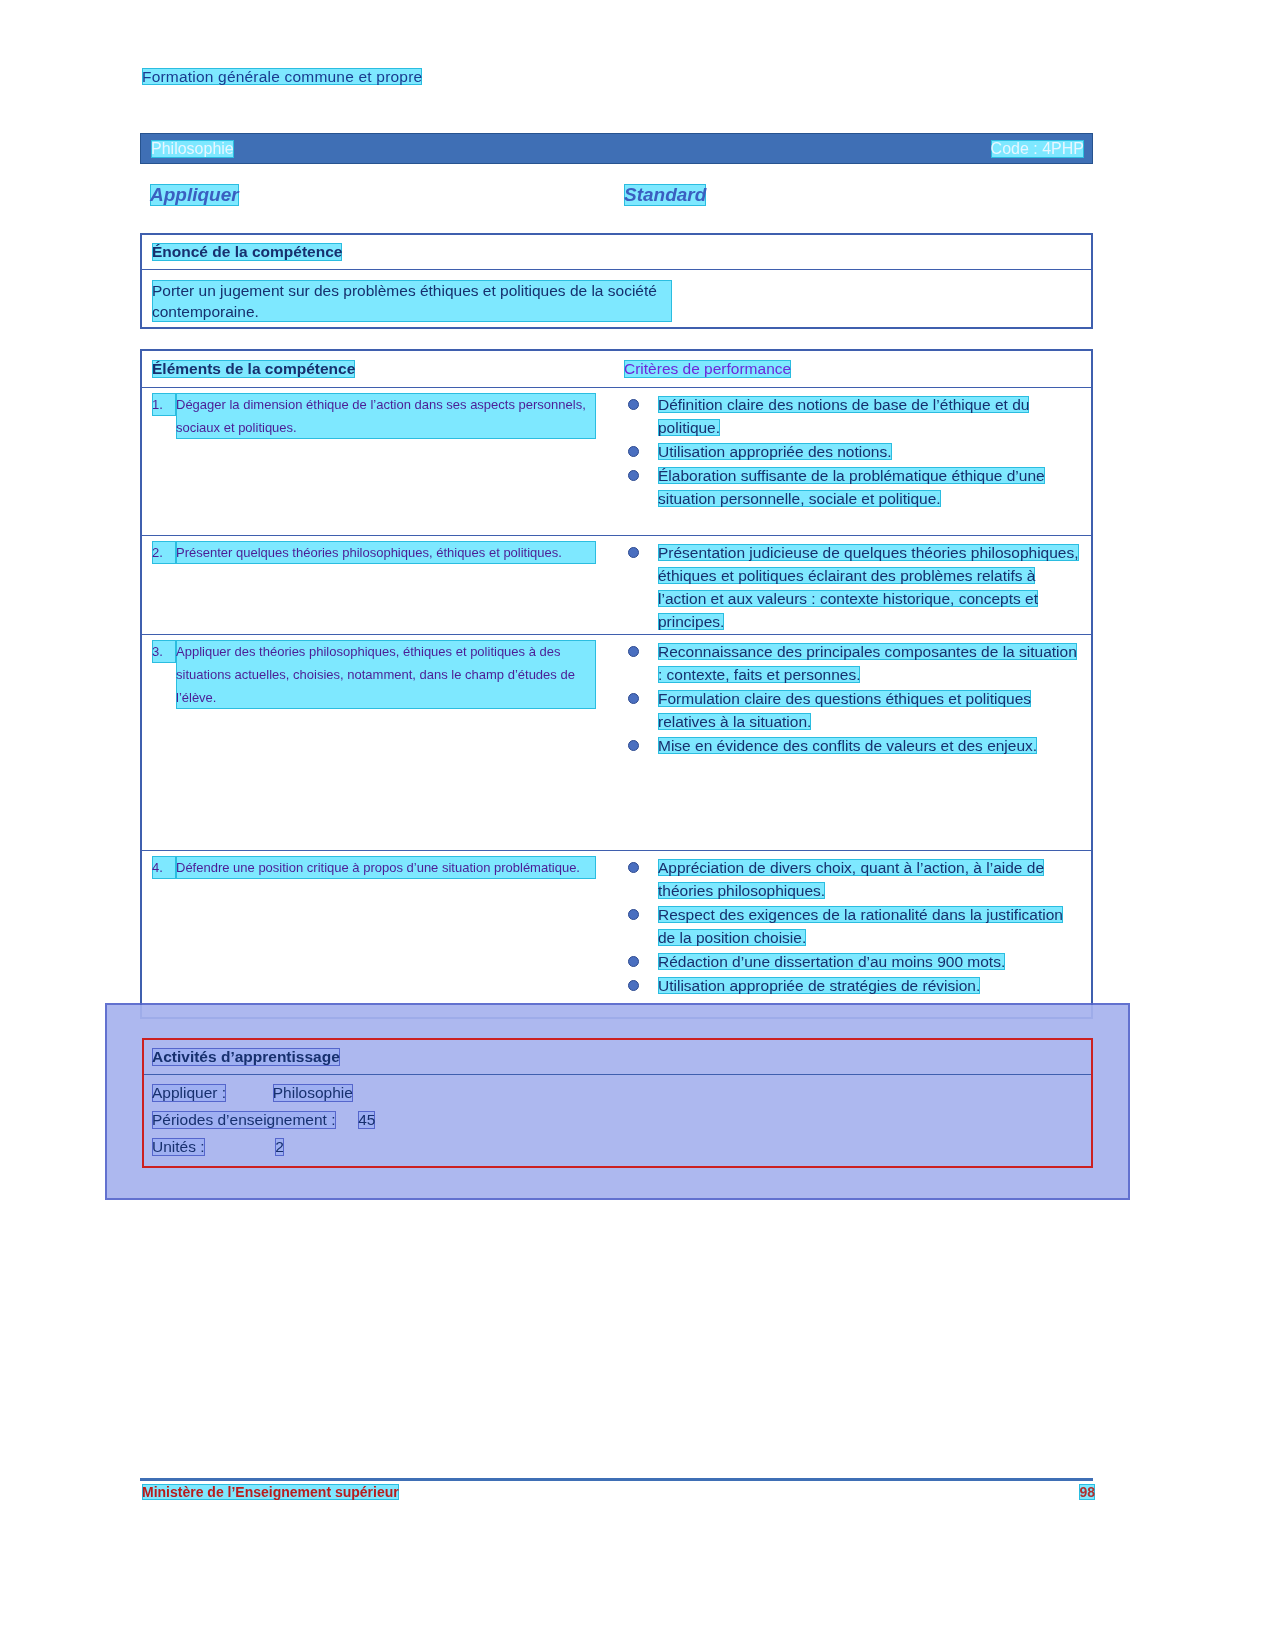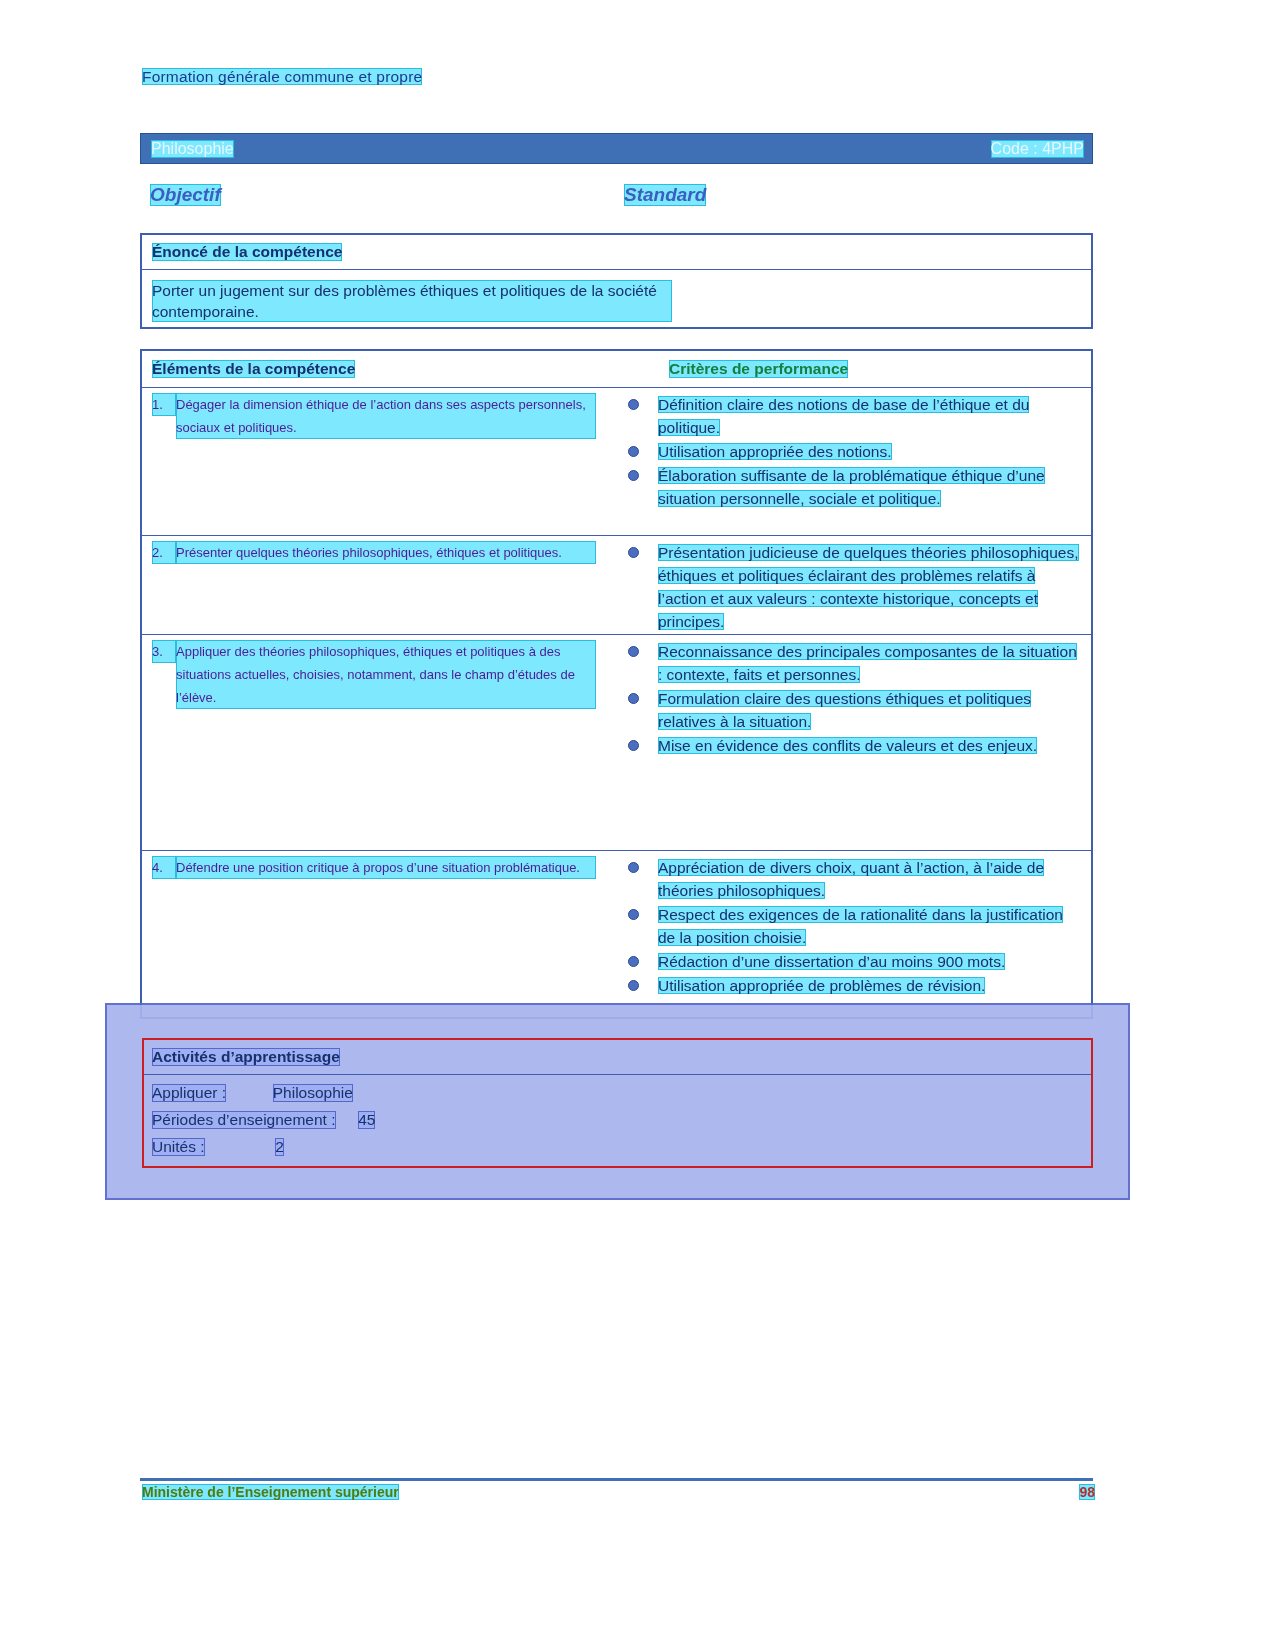--- a/index.html
+++ b/index.html
@@ -144,23 +144,22 @@
     top: 9px;
     font-size: 15.5px;
     font-weight: bold;
     color: #17306e;
   }
   .th-right {
     position: absolute;
     left: 482px;
     top: 9px;
     font-size: 15.5px;
-    font-weight: bold;
-    color: #15803d;
-    margin-left: 45px;
+    font-weight: normal;
+    color: #6d28d9;
   }
   .tr {
     position: absolute;
     left: 0;
     right: 0;
   }
   .tr .left-cell {
     position: absolute;
     left: 10px;
     top: 6px;
@@ -254,21 +253,21 @@
     width: 953px;
     height: 3px;
     background: #3f6fb5;
   }
   .footer-left {
     position: absolute;
     left: 130px;
     top: 1484px;
     font-size: 14px;
     font-weight: bold;
-    color: #4d7c0f;
+    color: #b91c1c;
   }
   .footer-right {
     position: absolute;
     right: 192px;
     top: 1484px;
     font-size: 14px;
     font-weight: bold;
     color: #b03030;
   }
 </style>
@@ -280,21 +279,21 @@
   <div class="doc-header">
     <span class="hl">Formation générale commune et propre</span>
   </div>
 
   <div class="title-bar">
     <span class="t-left hl">Philosophie</span>
     <span class="t-right hl">Code : 4PHP</span>
   </div>
 
   <div class="obj-row">
-    <span class="objectif hl">Objectif</span>
+    <span class="objectif hl">Appliquer</span>
     <span class="standard hl">Standard</span>
   </div>
 
   <div class="box" id="comp-box">
     <div class="row-divider" style="top:34px;"></div>
     <span class="comp-title hl">Énoncé de la compétence</span>
     <span class="comp-text hl">Porter un jugement sur des problèmes éthiques et politiques de la société contemporaine.</span>
   </div>
 
   <div class="box" id="main-table">
@@ -338,21 +337,21 @@
     </div>
 
     <div class="tr" style="top:499px; height:169px;">
       <div class="left-cell">
         <span class="num hl">4.</span><span class="item-text hl">Défendre une position critique à propos d’une situation problématique.</span>
       </div>
       <div class="right-cell">
         <div class="crit"><span class="bullet"></span><span class="hl">Appréciation de divers choix, quant à l’action, à l’aide de théories philosophiques.</span></div>
         <div class="crit"><span class="bullet"></span><span class="hl">Respect des exigences de la rationalité dans la justification de la position choisie.</span></div>
         <div class="crit"><span class="bullet"></span><span class="hl">Rédaction d’une dissertation d’au moins 900 mots.</span></div>
-        <div class="crit"><span class="bullet"></span><span class="hl">Utilisation appropriée de problèmes de révision.</span></div>
+        <div class="crit"><span class="bullet"></span><span class="hl">Utilisation appropriée de stratégies de révision.</span></div>
       </div>
     </div>
   </div>
 
   <div id="activities-outer"></div>
 
   <div id="activities-box">
     <div class="row-divider" style="top:34px;"></div>
     <span class="act-title hl-blue">Activités d’apprentissage</span>
     <div class="act-line" style="top:44px;">

